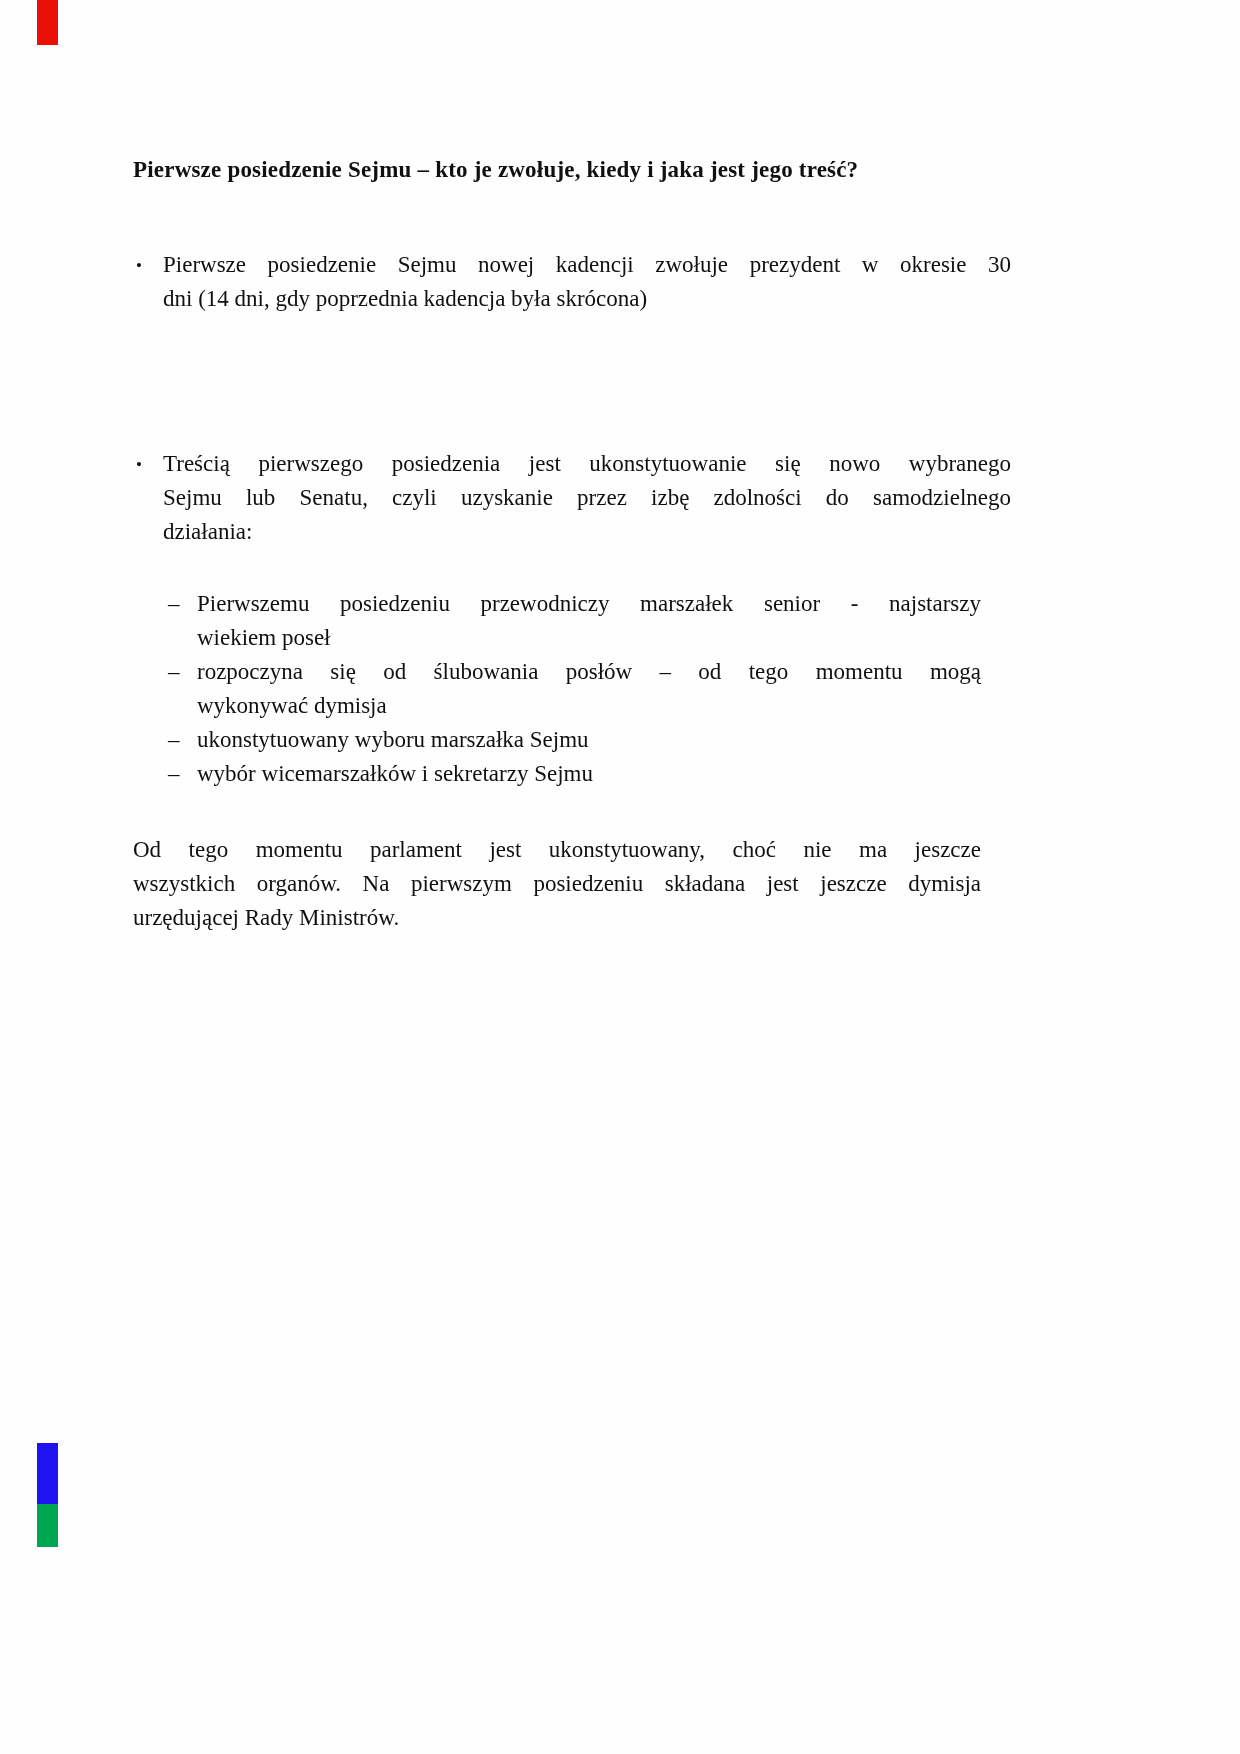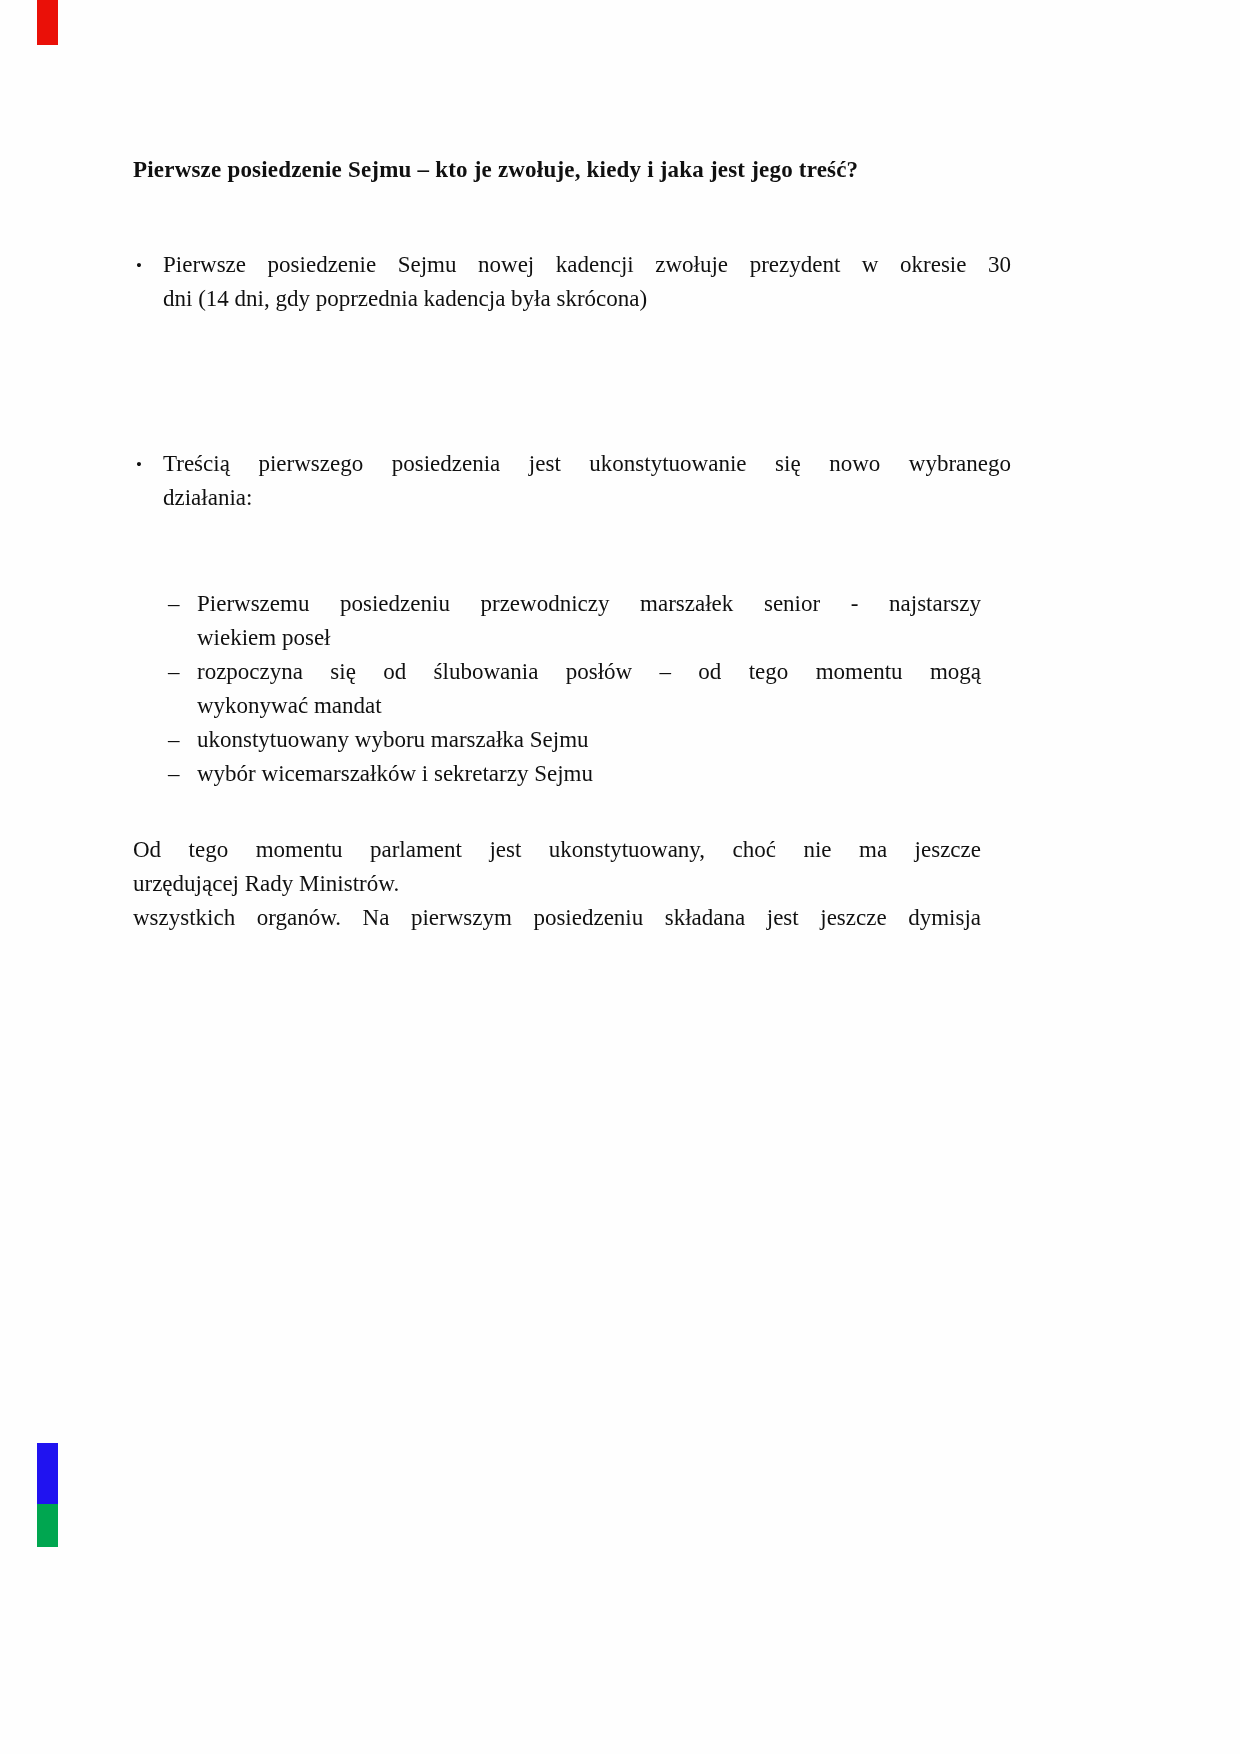--- a/index.html
+++ b/index.html
@@ -56,41 +56,42 @@
 
 <div class="doc-block bullet1 bullet-item">
   <span class="marker">•</span>
   <div class="line just">Pierwsze posiedzenie Sejmu nowej kadencji zwołuje prezydent w okresie 30</div>
   <div class="line">dni (14 dni, gdy poprzednia kadencja była skrócona)</div>
 </div>
 
 <div class="doc-block bullet2 bullet-item">
   <span class="marker">•</span>
   <div class="line just"><span>Treścią pierwszego posiedzenia jest </span><span class="b">ukonstytuowanie</span><span> się nowo wybranego</span></div>
+  <div class="line just">Sejmu lub Senatu, czyli uzyskanie przez izbę zdolności do samodzielnego</div>
   <div class="line">działania:</div>
 </div>
 
 <div class="doc-block sublist">
   <div class="dash-item">
     <span class="marker">–</span>
     <div class="line just">Pierwszemu posiedzeniu przewodniczy marszałek senior - najstarszy</div>
     <div class="line">wiekiem poseł</div>
   </div>
   <div class="dash-item">
     <span class="marker">–</span>
     <div class="line just">rozpoczyna się od ślubowania posłów – od tego momentu mogą</div>
-    <div class="line">wykonywać mandat</div>
+    <div class="line">wykonywać dymisja</div>
   </div>
   <div class="dash-item">
     <span class="marker">–</span>
     <div class="line">ukonstytuowany wyboru marszałka Sejmu</div>
   </div>
   <div class="dash-item">
     <span class="marker">–</span>
     <div class="line">wybór wicemarszałków i sekretarzy Sejmu</div>
   </div>
 </div>
 
 <div class="doc-block closing">
   <div class="line just">Od tego momentu parlament jest ukonstytuowany, choć nie ma jeszcze</div>
+  <div class="line just">wszystkich organów. Na pierwszym posiedzeniu składana jest jeszcze dymisja</div>
   <div class="line">urzędującej Rady Ministrów.</div>
-  <div class="line just">wszystkich organów. Na pierwszym posiedzeniu składana jest jeszcze dymisja</div>
 </div>
 
 </body></html>

